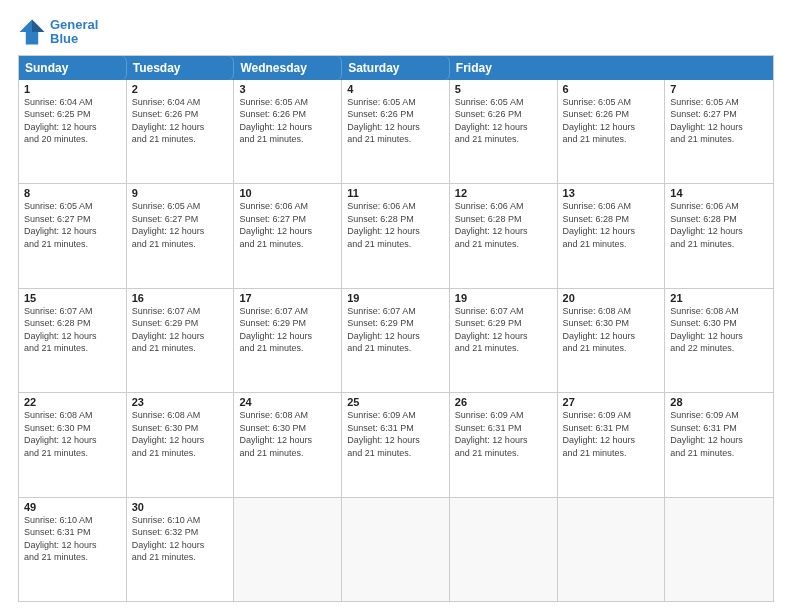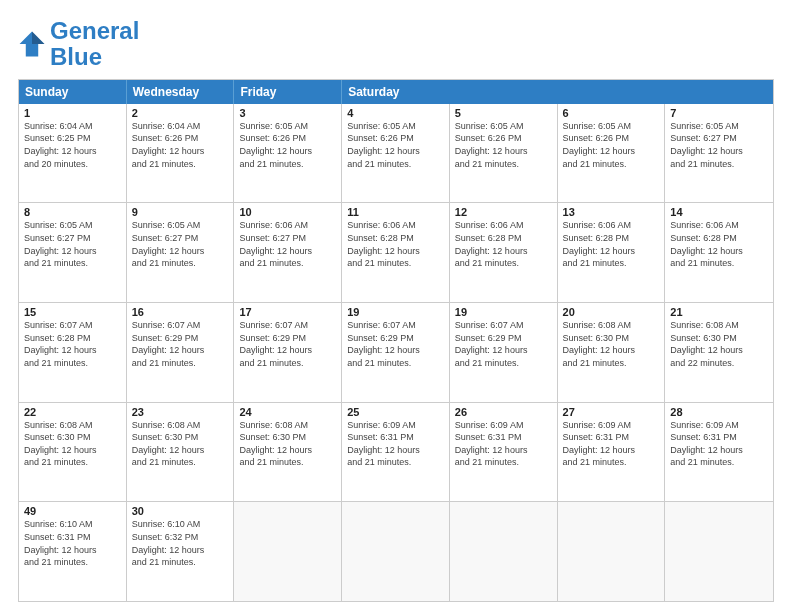--- a/index.html
+++ b/index.html
@@ -22,21 +22,21 @@
       justify-content: space-between;
       align-items: flex-start;
       margin-bottom: 8px;
     }
     .logo {
       display: flex;
       align-items: center;
       gap: 4px;
     }
     .logo-text {
-      font-size: 24px;
+      font-size: 13px;
       font-weight: bold;
       color: #1a3a5c;
       line-height: 1.1;
     }
     .logo-text span {
       color: #2e7ec4;
     }
     .logo-icon {
       width: 28px;
       height: 28px;
@@ -65,20 +65,21 @@
       grid-template-columns: repeat(7, 1fr);
       background: #2e7ec4;
     }
     .cal-header-cell {
       color: #fff;
       font-size: 12px;
       font-weight: bold;
       padding: 5px 6px;
       text-align: left;
       border-right: 1px solid #5a9fd4;
+      border-radius: 6px;
     }
     .cal-header-cell:last-child { border-right: none; }
     .cal-body {
       flex: 1;
       display: flex;
       flex-direction: column;
     }
     .cal-row {
       display: grid;
       grid-template-columns: repeat(7, 1fr);
@@ -126,23 +127,24 @@
     </div>
     <div class="title-block">
       <h1></h1>
       <h2></h2>
     </div>
   </div>
 
   <div class="calendar">
     <div class="cal-header-row">
     <div class="cal-header-cell">Sunday</div>
+        <div class="cal-header-cell">Tuesday</div>
         <div class="cal-header-cell">Wednesday</div>
+        <div class="cal-header-cell">Saturday</div>
         <div class="cal-header-cell">Friday</div>
-        <div class="cal-header-cell">Saturday</div>
       </div>
     <div class="cal-body">
     <div class="cal-row">
           <div class="cal-cell">
             <span class="day-num">1</span>
             <div class="day-info" style="white-space: pre-line;">Sunrise: 6:04 AM
 Sunset: 6:25 PM
 Daylight: 12 hours
 and 20 minutes.</div>
           </div>

